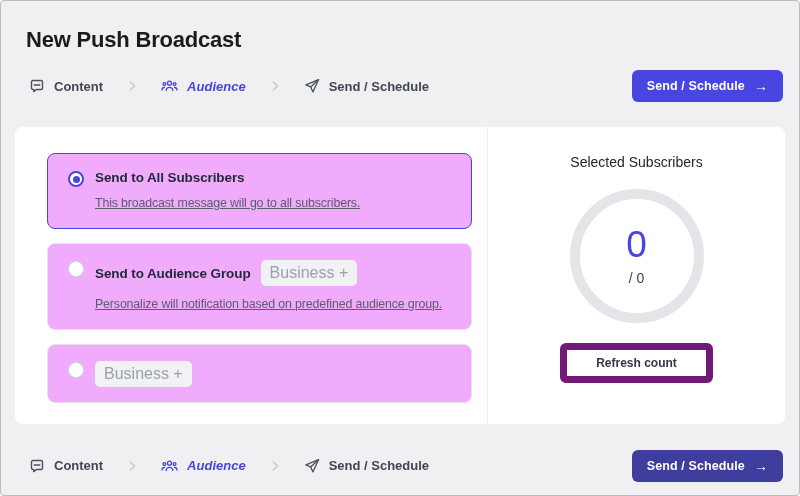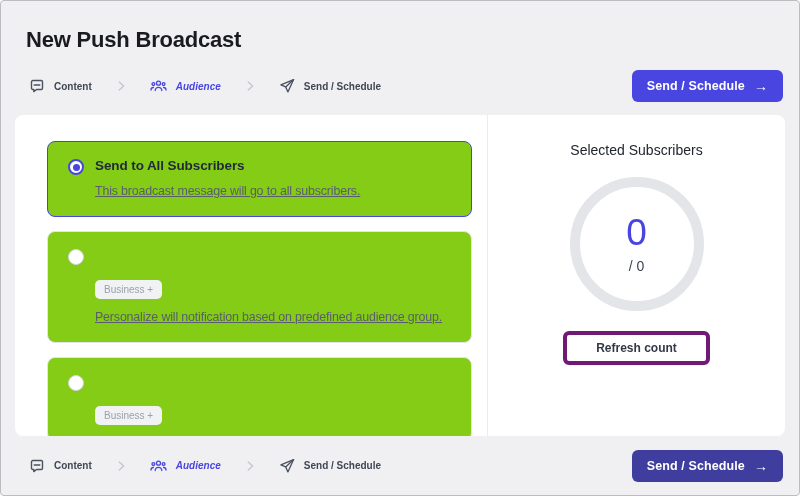--- a/index.html
+++ b/index.html
@@ -22,36 +22,37 @@
     background:#fff;
     -webkit-font-smoothing:antialiased;
   }
   .frame{
     width:800px;height:496px;
     border:1px solid #bcbdc1;
     border-radius:4px;
     background:var(--page-bg);
     display:flex;flex-direction:column;
     overflow:hidden;
+    gap:12px;
   }
   
   .header{padding:26px 16px 0 24px;}
   .page-title{
     font-size:22px;font-weight:700;color:#1a1b1e;
     letter-spacing:-0.2px;margin-left:1px;
   }
   .header-row{
     display:flex;align-items:center;justify-content:space-between;
     margin-top:17px;padding-left:4px;padding-bottom:13px;
   }
   
   .stepper{display:flex;align-items:center;}
   .step{
     display:flex;align-items:center;gap:9px;
-    font-size:10px;font-weight:600;color:var(--step-text);
+    font-size:13px;font-weight:600;color:var(--step-text);
     cursor:pointer;
   }
   .step .step-icon{display:flex;align-items:center;}
   .step .step-icon svg{stroke:#4a5160;}
   .step.active{color:var(--accent);font-style:italic;}
   .step.active .step-icon svg{stroke:var(--accent);}
   .chev{margin:0 22px;display:flex;align-items:center;}
   
   .btn-primary{
     display:inline-flex;align-items:center;gap:9px;
@@ -66,57 +67,57 @@
   .main{
     flex:1;margin:0 14px;background:var(--panel-bg);
     border-radius:8px;display:flex;overflow:hidden;
   }
   .options{
     width:473px;flex:none;border-right:1px solid #ebecef;
     padding:26px 15px 0 32px;
   }
   .option-card{
     border:1px solid var(--border);border-radius:8px;
-    background:#84cc16;padding:16px 16px 15px 20px;
+    background:#f0abfc;padding:16px 16px 15px 20px;
     display:flex;gap:11px;margin-bottom:14px;cursor:pointer;
   }
   .option-card.selected{border-color:var(--accent);}
   .radio{
     width:16px;height:16px;flex:none;border-radius:50%;
     border:1.5px solid #d3d6dc;background:#fff;position:relative;
     margin-top:1px;cursor:pointer;
   }
   .radio.checked{border:2px solid var(--accent);}
   .radio.checked::after{
     content:"";position:absolute;inset:2.5px;border-radius:50%;
     background:var(--accent);
   }
   .opt-body{flex:1;}
   .opt-title-row{display:flex;align-items:center;gap:10px;}
   .opt-title{font-size:13.5px;font-weight:700;color:var(--text-primary);letter-spacing:-0.1px;}
   .badge{
-    font-size:10px;color:var(--badge-text);background:var(--badge-bg);
-    padding:4px 9px;border-radius:5px;font-weight:500;white-space:nowrap;margin-top:32px;
+    font-size:16px;color:var(--badge-text);background:var(--badge-bg);
+    padding:4px 9px;border-radius:5px;font-weight:500;white-space:nowrap;
   }
   .opt-desc{
     font-size:12.4px;letter-spacing:-0.15px;line-height:1.55;
     color:var(--text-secondary);margin-top:9px;max-width:372px;text-decoration:underline;
   }
   
   .summary{flex:1;display:flex;flex-direction:column;align-items:center;padding-top:27px;}
   .summary-title{font-size:14px;font-weight:500;color:#21262e;}
   .count-ring{
     width:134px;height:134px;border-radius:50%;
     border:10px solid var(--ring);margin-top:19px;
     display:flex;flex-direction:column;align-items:center;justify-content:center;
   }
   .count-num{font-size:37px;font-weight:500;color:var(--accent);line-height:1;}
   .count-total{font-size:14px;color:#3c4350;margin-top:7px;}
   .btn-refresh{
-    margin-top:20px;background:#fff;border:4px solid #701a75;
+    margin-top:20px;background:#fff;border:7px solid #701a75;
     border-radius:6px;padding:6px 29px;cursor:pointer;
     font-family:inherit;font-size:12px;font-weight:700;color:#333a47;
     box-shadow:0 1px 1px rgba(0,0,0,0.03);
   }
   
   .footer{
     height:59px;flex:none;display:flex;align-items:center;
     justify-content:space-between;padding:0 16px 0 28px;
   }
 </style>
@@ -196,20 +197,21 @@
             <span class="opt-title">Send to All Subscribers</span>
           </div>
           <div class="opt-desc">This broadcast message will go to all subscribers.</div>
         </div>
       </div>
 
       <div class="option-card">
         <div class="radio"></div>
         <div class="opt-body">
           <div class="opt-title-row">
+            <span class="opt-title">Send to Audience Group</span>
             <span class="badge">Business +</span>
           </div>
           <div class="opt-desc">Personalize will notification based on predefined audience group.</div>
         </div>
       </div>
 
       <div class="option-card">
         <div class="radio"></div>
         <div class="opt-body">
           <div class="opt-title-row">

